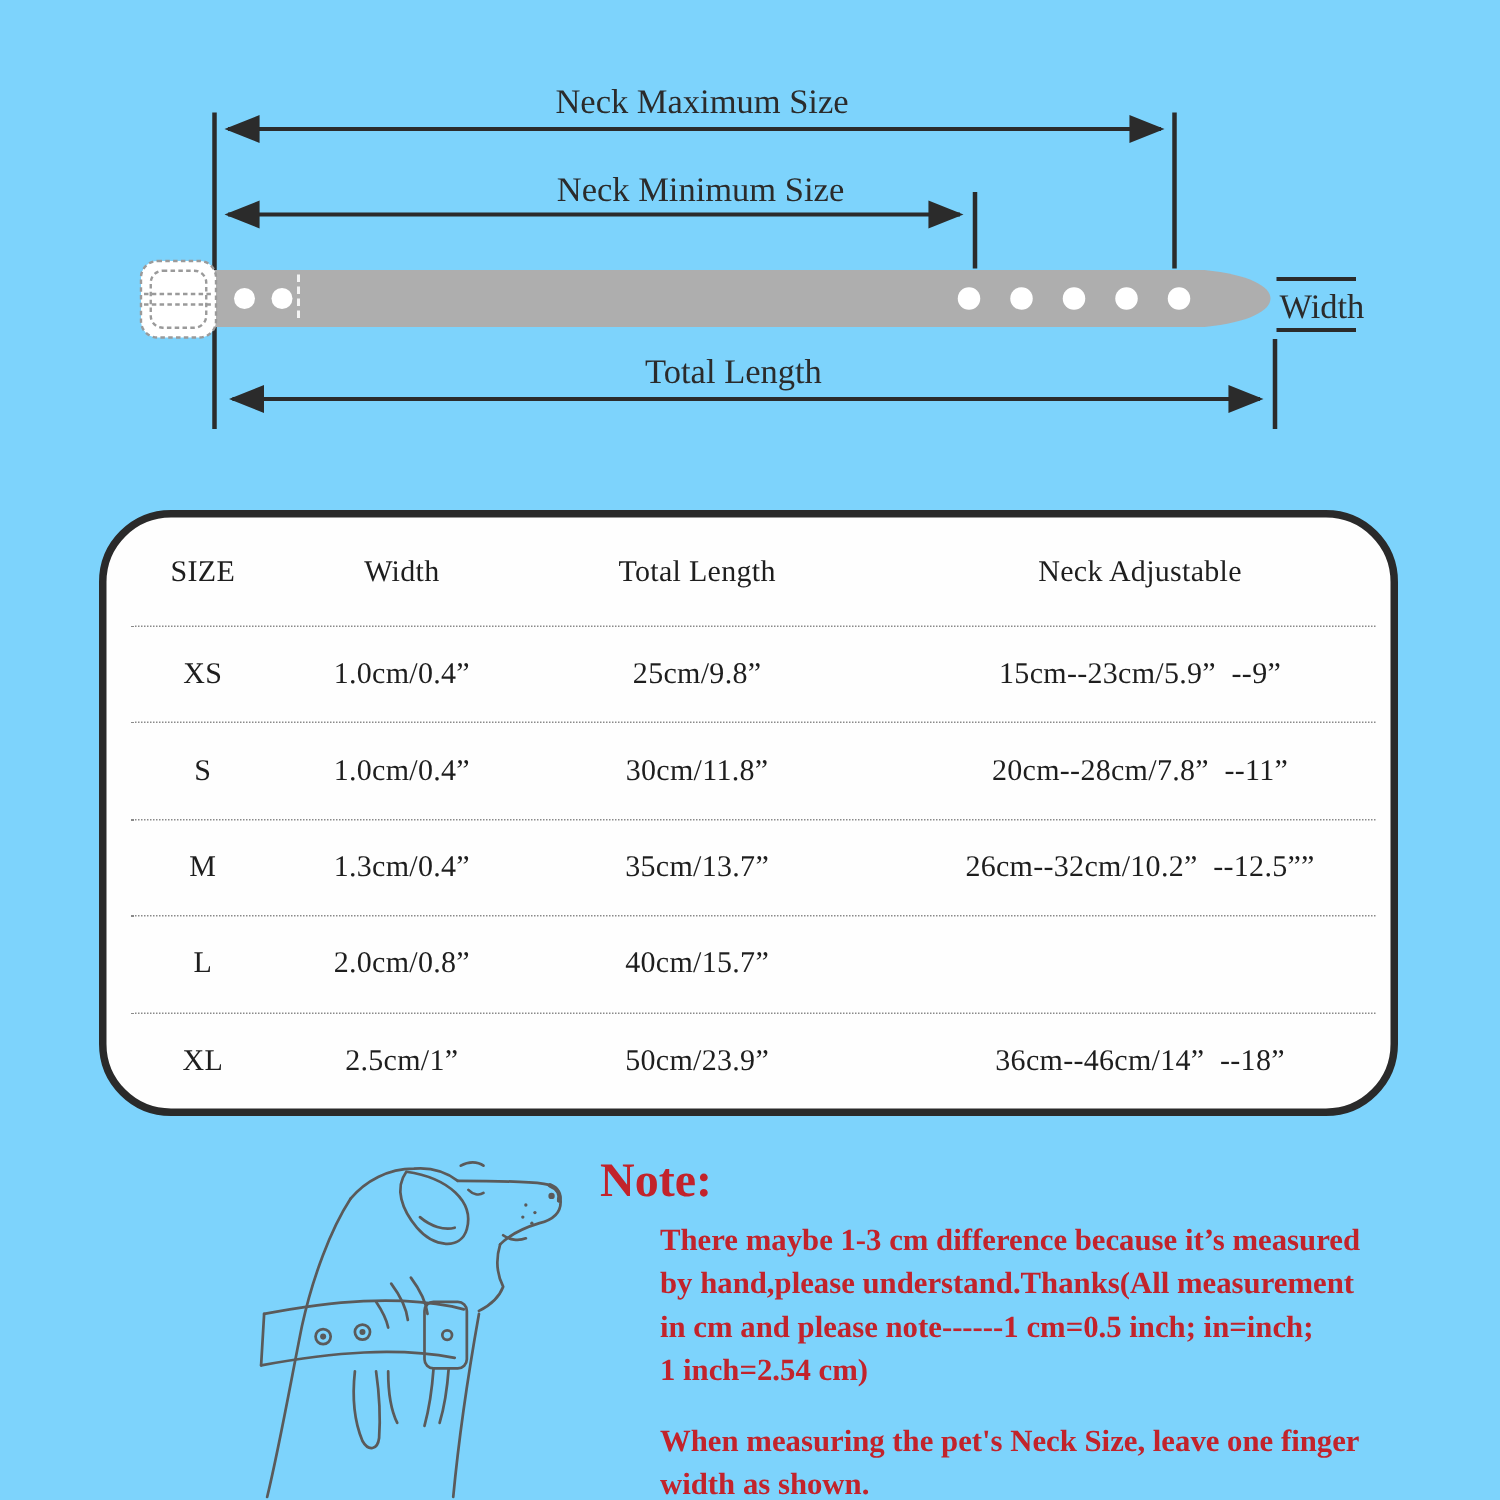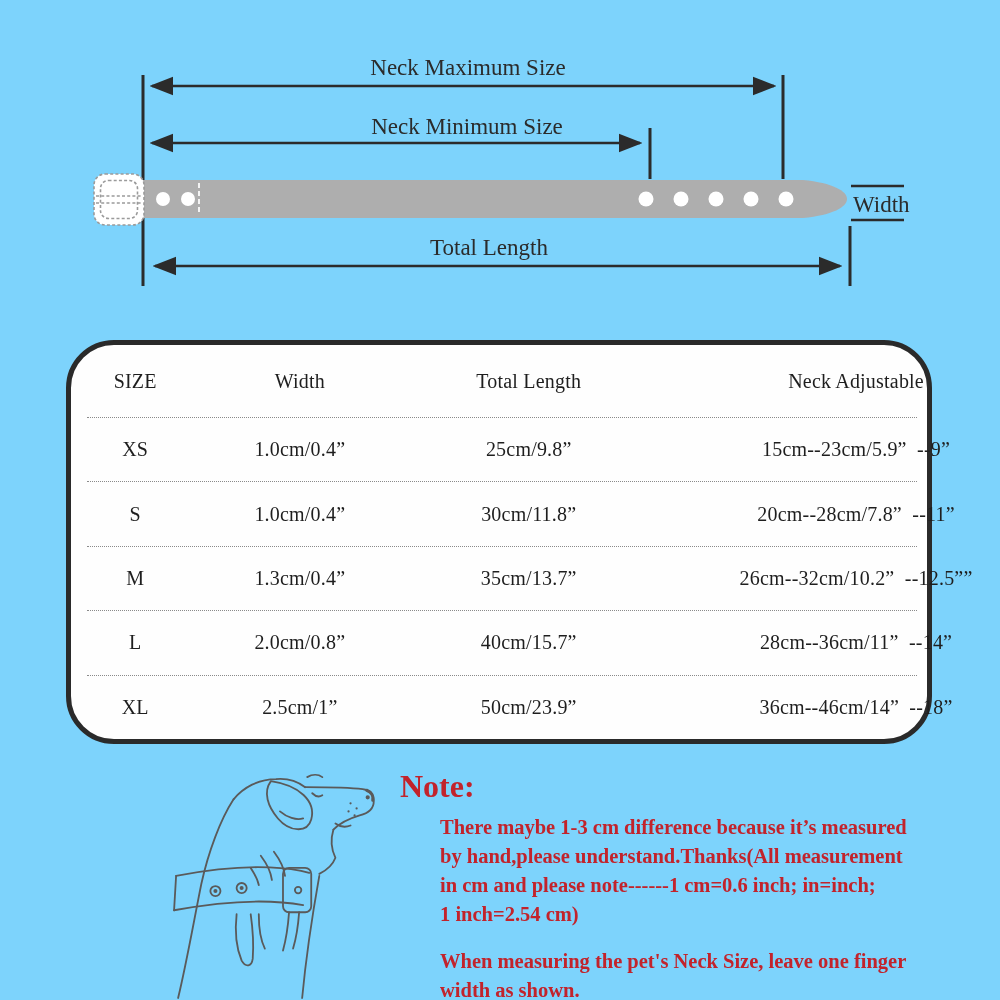--- a/index.html
+++ b/index.html
@@ -9,21 +9,21 @@
   }
   
   .collar-diagram{position:absolute;left:0;top:0;width:1000px;height:315px;}
   .diagram-label{font-size:23px;fill:#2b2b2b;}
   
   .size-table{
     position:absolute;left:66px;top:340px;width:866px;height:404px;
     border:5px solid #2a2a2a;border-radius:48px;box-sizing:border-box;
     display:flex;flex-direction:column;background:#fefefe;
   }
-  .t-row{display:grid;grid-template-columns:15% 16% 30% 39%;align-items:center;flex:1;gap:32px;}
+  .t-row{display:grid;grid-template-columns:15% 16% 30% 39%;align-items:center;flex:1;}
   .t-row.t-head{flex:0 0 72px;}
   .t-cell{text-align:center;font-size:20px;color:#1e1e1e;white-space:pre-wrap;letter-spacing:.2px;}
   .t-sep{height:0;border-top:1px dotted #8a8a8a;margin:0 10px 0 16px;flex:0 0 auto;}
   
   .dog-sketch{position:absolute;left:146px;top:763px;width:276px;height:237px;}
   .note-block{position:absolute;left:400px;top:770px;width:530px;color:#c2232b;}
   .note-title{font-size:32px;font-weight:700;line-height:1.05;}
   .note-par{margin-top:9px;font-weight:600;margin-left:40px;}
   .note-par div{font-size:20.5px;line-height:29px;}
   .note-par.second{margin-top:18px;}
@@ -113,21 +113,20 @@
       <div class="t-cell">1.3cm/0.4”</div>
       <div class="t-cell">35cm/13.7”</div>
       <div class="t-cell">26cm--32cm/10.2”  --12.5””</div>
     </div>
     <div class="t-sep"></div>
 
     <div class="t-row">
       <div class="t-cell">L</div>
       <div class="t-cell">2.0cm/0.8”</div>
       <div class="t-cell">40cm/15.7”</div>
-      <div class="t-cell">28cm--36cm/11”  --14”</div>
     </div>
     <div class="t-sep"></div>
 
     <div class="t-row">
       <div class="t-cell">XL</div>
       <div class="t-cell">2.5cm/1”</div>
       <div class="t-cell">50cm/23.9”</div>
       <div class="t-cell">36cm--46cm/14”  --18”</div>
     </div>
   </div>
@@ -177,21 +176,21 @@
     <path d="M150,148 C149,162 147,174 144,184"></path>
     <path d="M88,150 C86,168 88,184 93,196 C97,203 103,202 104,194 C105,180 104,164 102,150"></path>
     <path d="M110,150 C110,164 112,176 116,184"></path>
   </svg>
 
   <div class="note-block">
     <div class="note-title">Note:</div>
     <div class="note-par">
       <div>There maybe 1-3 cm difference because it’s measured</div>
       <div>by hand,please understand.Thanks(All measurement</div>
-      <div>in cm and please note------1 cm=0.6 inch; in=inch;</div>
+      <div>in cm and please note------1 cm=0.5 inch; in=inch;</div>
       <div>1 inch=2.54 cm)</div>
     </div>
     <div class="note-par second">
       <div>When measuring the pet's Neck Size, leave one finger</div>
       <div>width as shown.</div>
     </div>
   </div>
 
 </div>
 

